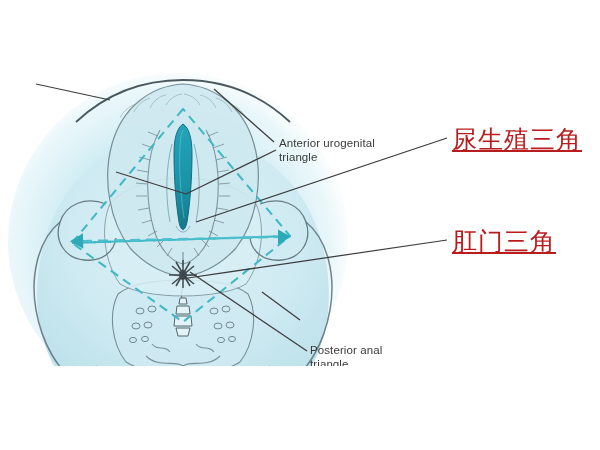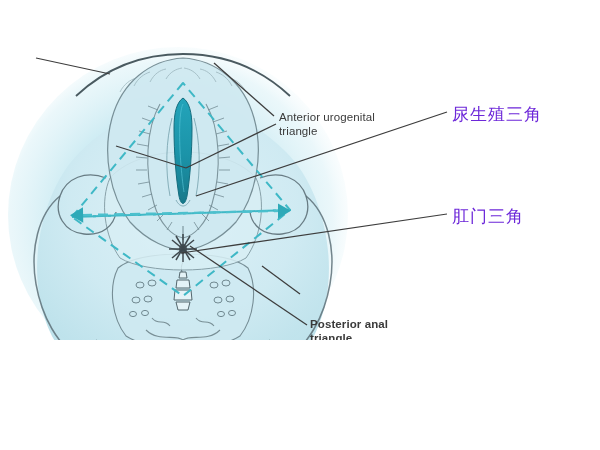--- a/index.html
+++ b/index.html
@@ -7,48 +7,50 @@
     padding: 0;
     background: #ffffff;
   }
   #stage {
     position: relative;
     width: 600px;
     height: 340px;
     background: #ffffff;
     overflow: hidden;
     font-family: "Liberation Sans", sans-serif;
+    margin-top: 26px;
   }
   #figure-svg {
     position: absolute;
     left: 0;
     top: 0;
     width: 600px;
     height: 450px;
   }
   .label-en {
     position: absolute;
     font-family: "Liberation Sans", sans-serif;
     font-size: 11.5px;
     line-height: 14px;
     color: #3a3a3a;
     white-space: pre-line;
     letter-spacing: 0.1px;
   }
   .label-cn {
     position: absolute;
     font-family: "DejaVu Serif", "Liberation Serif", serif;
-    font-size: 17px;
+    font-size: 25px;
     line-height: 26px;
-    color: #6d28d9;
+    color: #b91c1c;
     white-space: nowrap;
     letter-spacing: 1px;
+    text-decoration: underline;
   }
   #lbl-anterior { left: 279px; top: 110px; }
-  #lbl-posterior { left: 310px; top: 317px; font-weight: bold; }
+  #lbl-posterior { left: 310px; top: 317px; }
   #lbl-cn-uro { left: 452px; top: 101px; }
   #lbl-cn-anal { left: 452px; top: 203px; text-align: center; }
 </style>
 </head>
 <body>
 
 <div id="stage">
 
   <svg id="figure-svg" viewBox="0 0 600 450">
     <defs>

